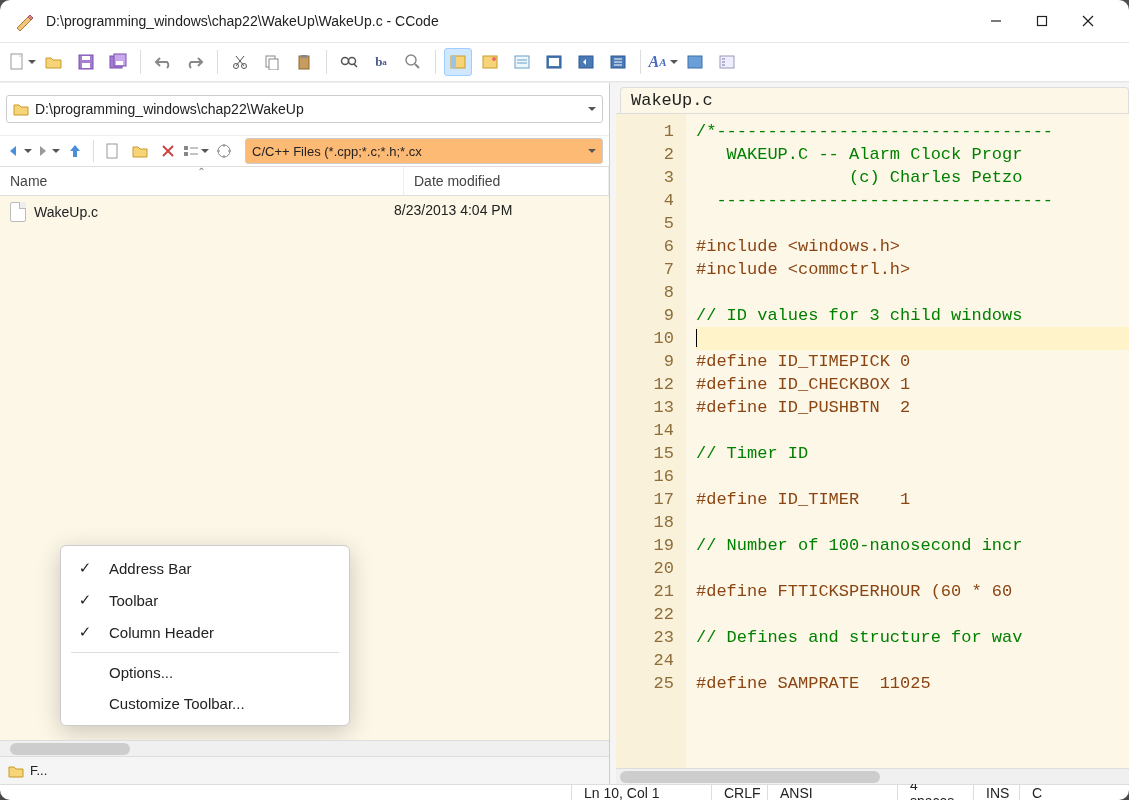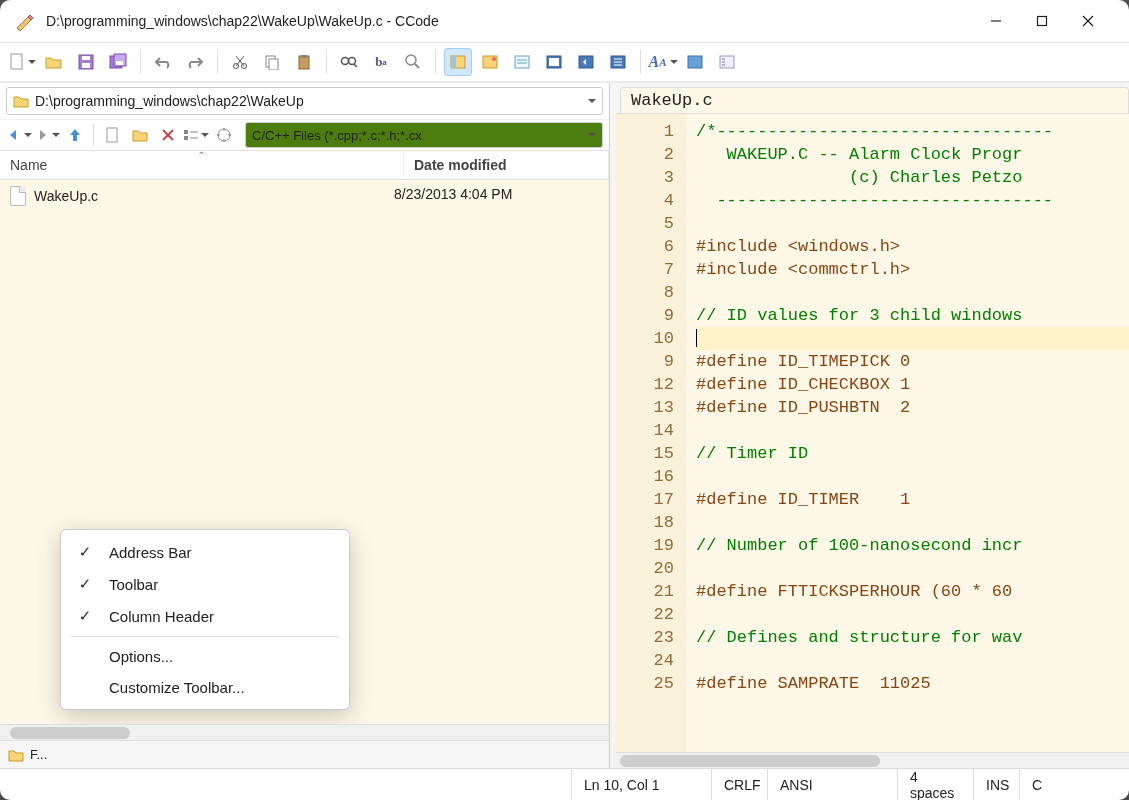--- a/index.html
+++ b/index.html
@@ -24,38 +24,38 @@
     height:40px; display:flex; align-items:center; padding:2px 8px; gap:4px;
     border-top:1px solid #e6e6e6; border-bottom:1px solid #e6e6e6; background:#fff;
   }
   .toolbar .sep { width:1px; height:24px; background:#ddd; margin:0 4px; }
   .toolbar .tb-btn { width:28px; height:28px; display:flex; align-items:center; justify-content:center; border-radius:3px; }
   .toolbar .tb-btn.active { background:#d0e8ff; border:1px solid #a0cfff; }
   .main { flex:1; display:flex; overflow:hidden; border-top:1px solid #eee; }
   .left-pane { width:610px; display:flex; flex-direction:column; border-right:1px solid #ccc; }
   .splitter { width:6px; background:#f5f5f5; cursor:col-resize; }
   .right-pane { flex:1; display:flex; flex-direction:column; overflow:hidden; }
-  .addr-bar { display:flex; align-items:center; padding:4px 6px; gap:6px; }
+  .addr-bar { display:flex; align-items:center; padding:12px 6px; gap:6px; }
   .addr-input {
     flex:1; height:28px; border:1px solid #ccc; border-radius:3px; display:flex; align-items:center;
     padding:0 6px; gap:6px; font-size:14px; background:#fff;
   }
   .addr-input .folder-icn { width:16px; height:14px; }
   .addr-input .caret { margin-left:auto; }
   .nav-bar { display:flex; align-items:center; padding:2px 6px; gap:2px; border-top:1px solid #eee; }
   .nav-bar .nb-btn { width:26px; height:26px; display:flex; align-items:center; justify-content:center; }
   .nav-bar .vsep { width:1px; height:22px; background:#ddd; margin:0 3px; }
   .nav-bar .filter {
     flex:1; height:26px; border:1px solid #ccc; border-radius:3px; padding:0 6px;
-    display:flex; align-items:center; font-size:13px; margin-left:6px; background:#4d7c0f;
+    display:flex; align-items:center; font-size:13px; margin-left:6px; background:#fdba74;
   }
   .list-header { display:flex; border-top:1px solid #e0e0e0; border-bottom:1px solid #e0e0e0; font-size:14px; color:#444; }
   .list-header .col { padding:6px 10px; border-right:1px solid #eee; position:relative; }
   .list-header .col.name { flex:1; }
-  .list-header .col.date { width:205px;font-weight:bold; }
+  .list-header .col.date { width:205px; }
   .list-header .sort-ind { position:absolute; top:-1px; left:50%; transform:translateX(-50%); font-size:10px; color:#777; }
   .file-list { flex:1; background:#fdf7e8; overflow:auto; position:relative; }
   .file-row { display:flex; padding:6px 10px; font-size:14px; }
   .file-row .fname { flex:1; display:flex; align-items:center; gap:8px; }
   .file-row .fdate { width:205px; }
   .file-icn { width:16px; height:20px; border:1px solid #bbb; border-radius:2px; background:#fff; position:relative; }
   .file-icn::after { content:""; position:absolute; top:-1px; right:-1px; width:6px; height:6px; background:#eee; border-left:1px solid #bbb; border-bottom:1px solid #bbb; }
   .hscroll { height:16px; background:#f0f0f0; border-top:1px solid #ddd; position:relative; }
   .hscroll .thumb { position:absolute; left:10px; top:2px; width:120px; height:12px; background:#cdcdcd; border-radius:6px; }
   .bottom-tab { height:28px; display:flex; align-items:center; padding:0 8px; gap:6px; background:#f5f5f5; border-top:1px solid #ddd; }
@@ -63,21 +63,21 @@
   .tab.editor { margin:4px 0 0 4px; }
   .editor { flex:1; display:flex; overflow:hidden; background:#fdf7e8; font-family:"Consolas","Courier New",monospace; font-size:17px; }
   .gutter { width:70px; text-align:right; padding:6px 12px 6px 0; color:#8d6e3a; background:#faf1da; user-select:none; }
   .gutter div { height:23px; line-height:23px; }
   .code { flex:1; padding:6px 0 6px 10px; overflow:hidden; white-space:pre; }
   .code .line { height:23px; line-height:23px; position:relative; }
   .code .line.current { background:#fff3c9; }
   .code .cursor { display:inline-block; width:1px; height:18px; background:#000; vertical-align:middle; position:absolute; left:0; top:2px; }
   .c-green { color:#008000; }
   .c-brown { color:#8b4513; }
-  .statusbar { height:32px; display:flex; align-items:flex-end; border-top:1px solid #ddd; font-size:14px; }
+  .statusbar { height:16px; display:flex; align-items:flex-end; border-top:1px solid #ddd; font-size:14px; }
   .statusbar .cell { padding:0 12px; border-left:1px solid #ddd; height:100%; display:flex; align-items:center; }
   .statusbar .cell:first-child { border-left:none; }
   .statusbar .filler { flex:1; }
   .context-menu {
     position:absolute; left:60px; bottom:14px; width:290px; background:#fff;
     border:1px solid #ccc; border-radius:6px; box-shadow:0 6px 24px rgba(0,0,0,0.2); padding:6px 0; z-index:10;
   }
   .context-menu .cm-item { display:flex; align-items:center; padding:7px 16px; font-size:15px; gap:16px; }
   .context-menu .cm-check { width:16px; display:flex; justify-content:center; }
   .context-menu .cm-sep { height:1px; background:#ddd; margin:4px 10px; }

